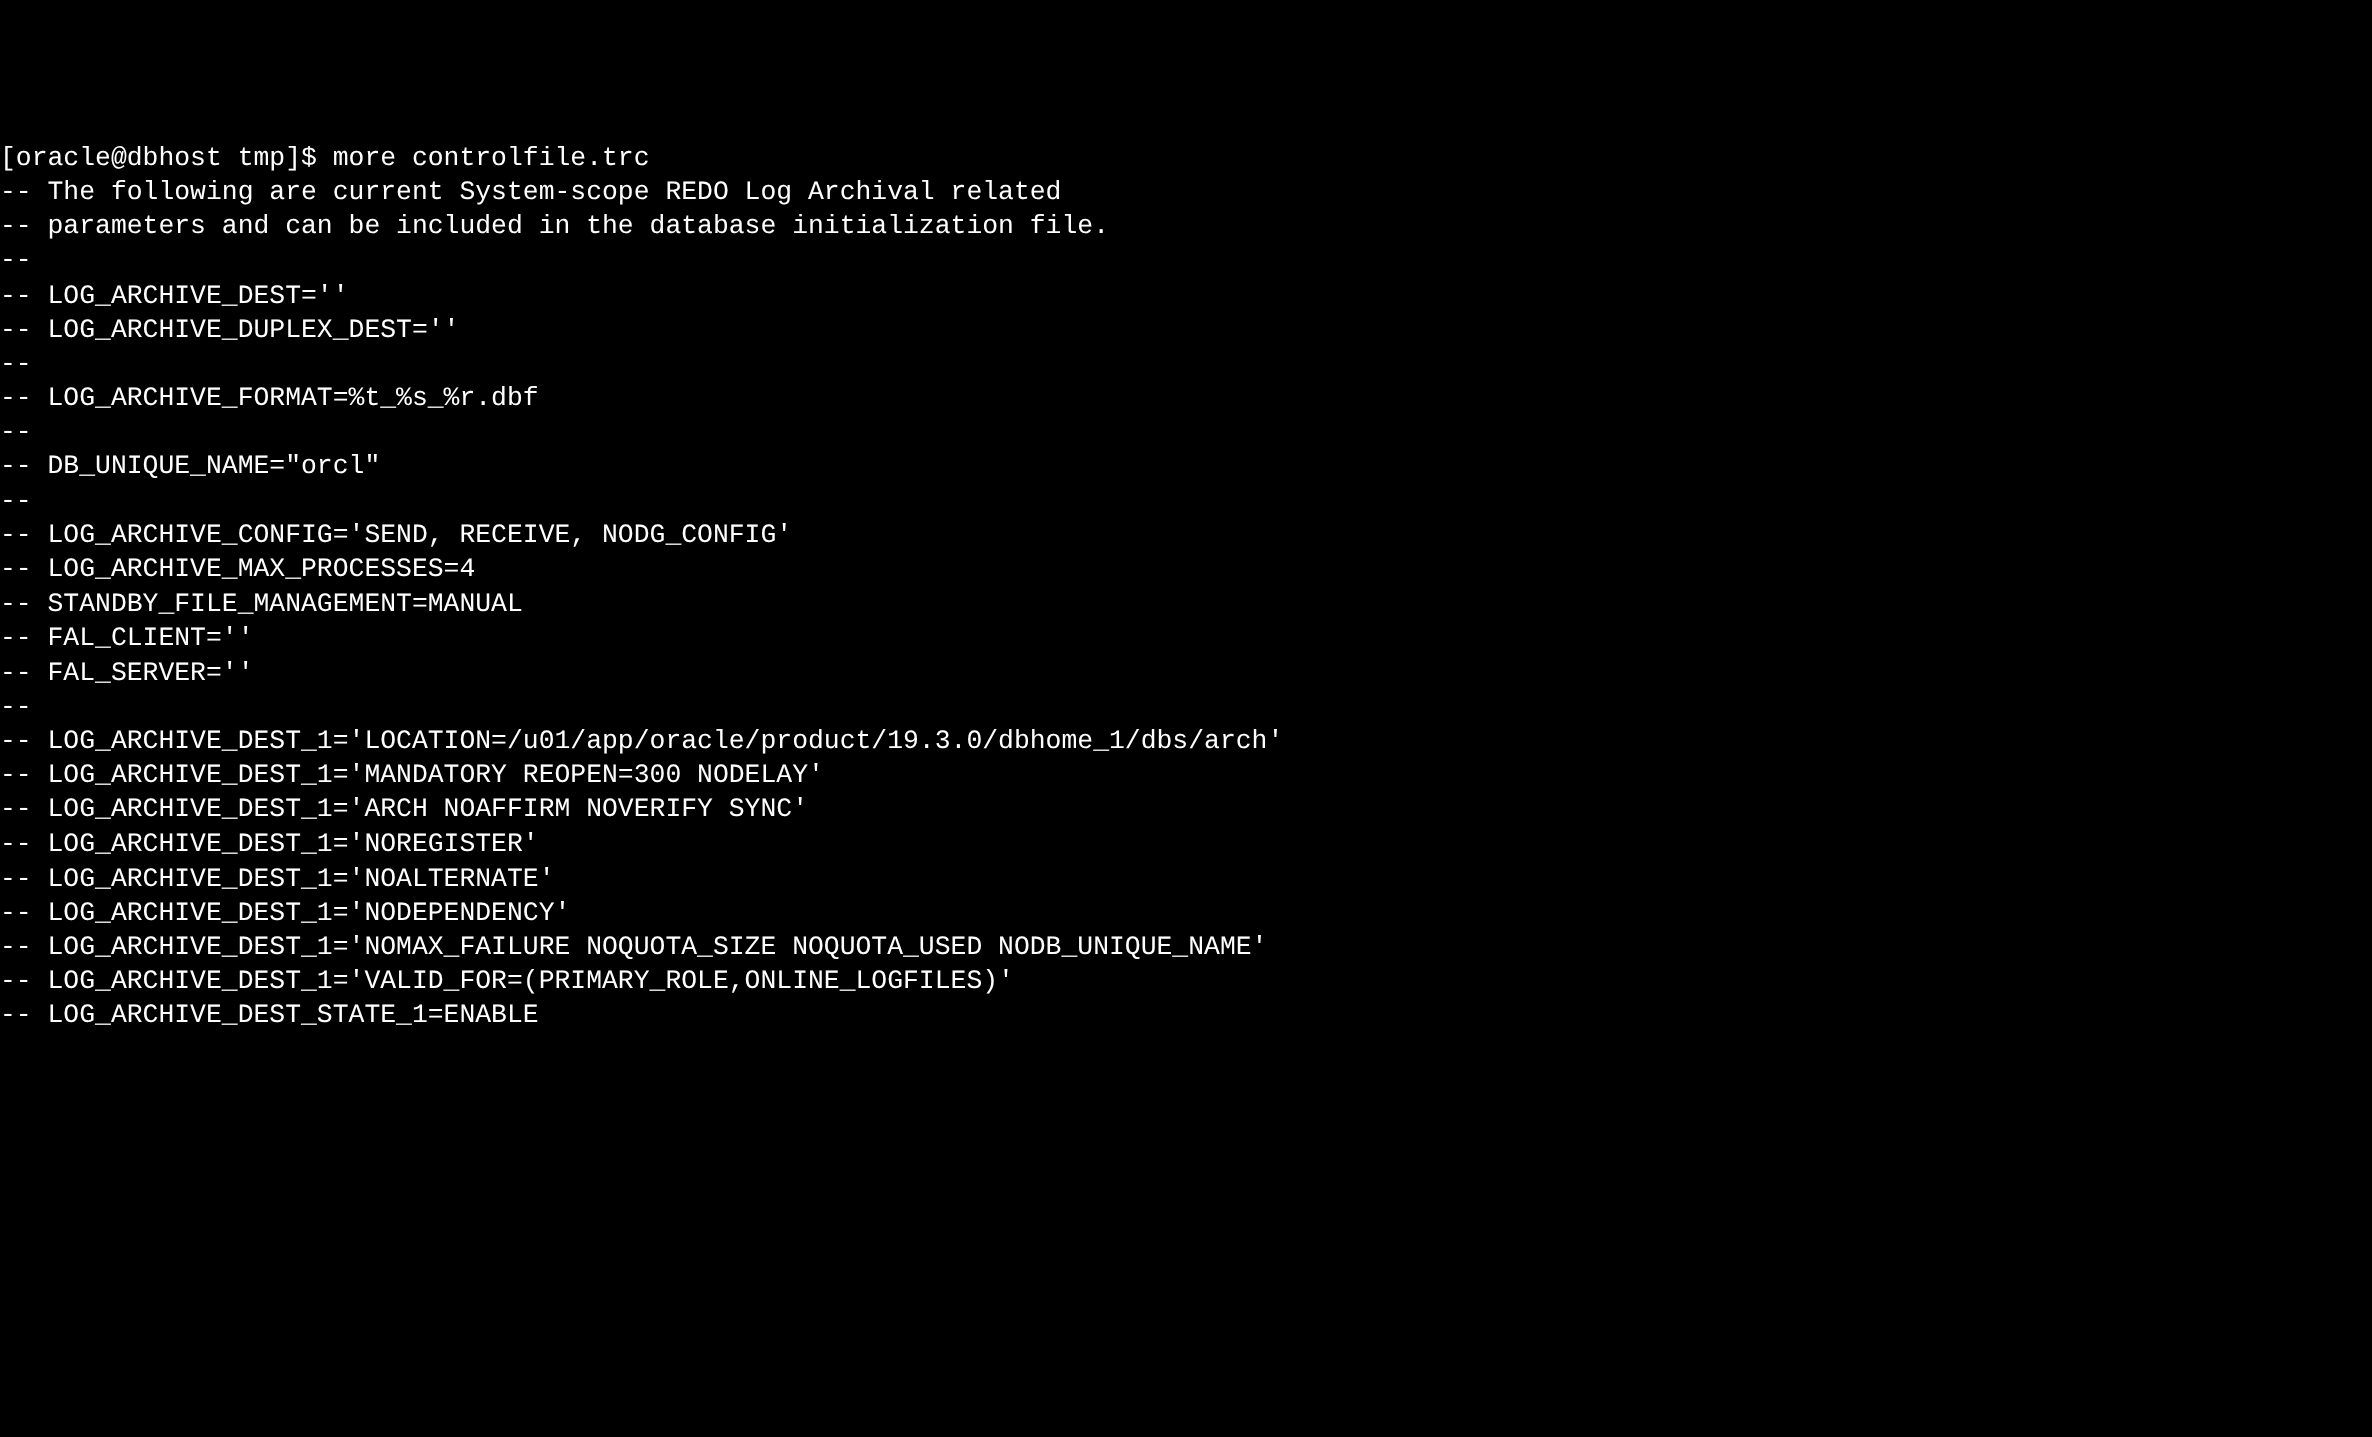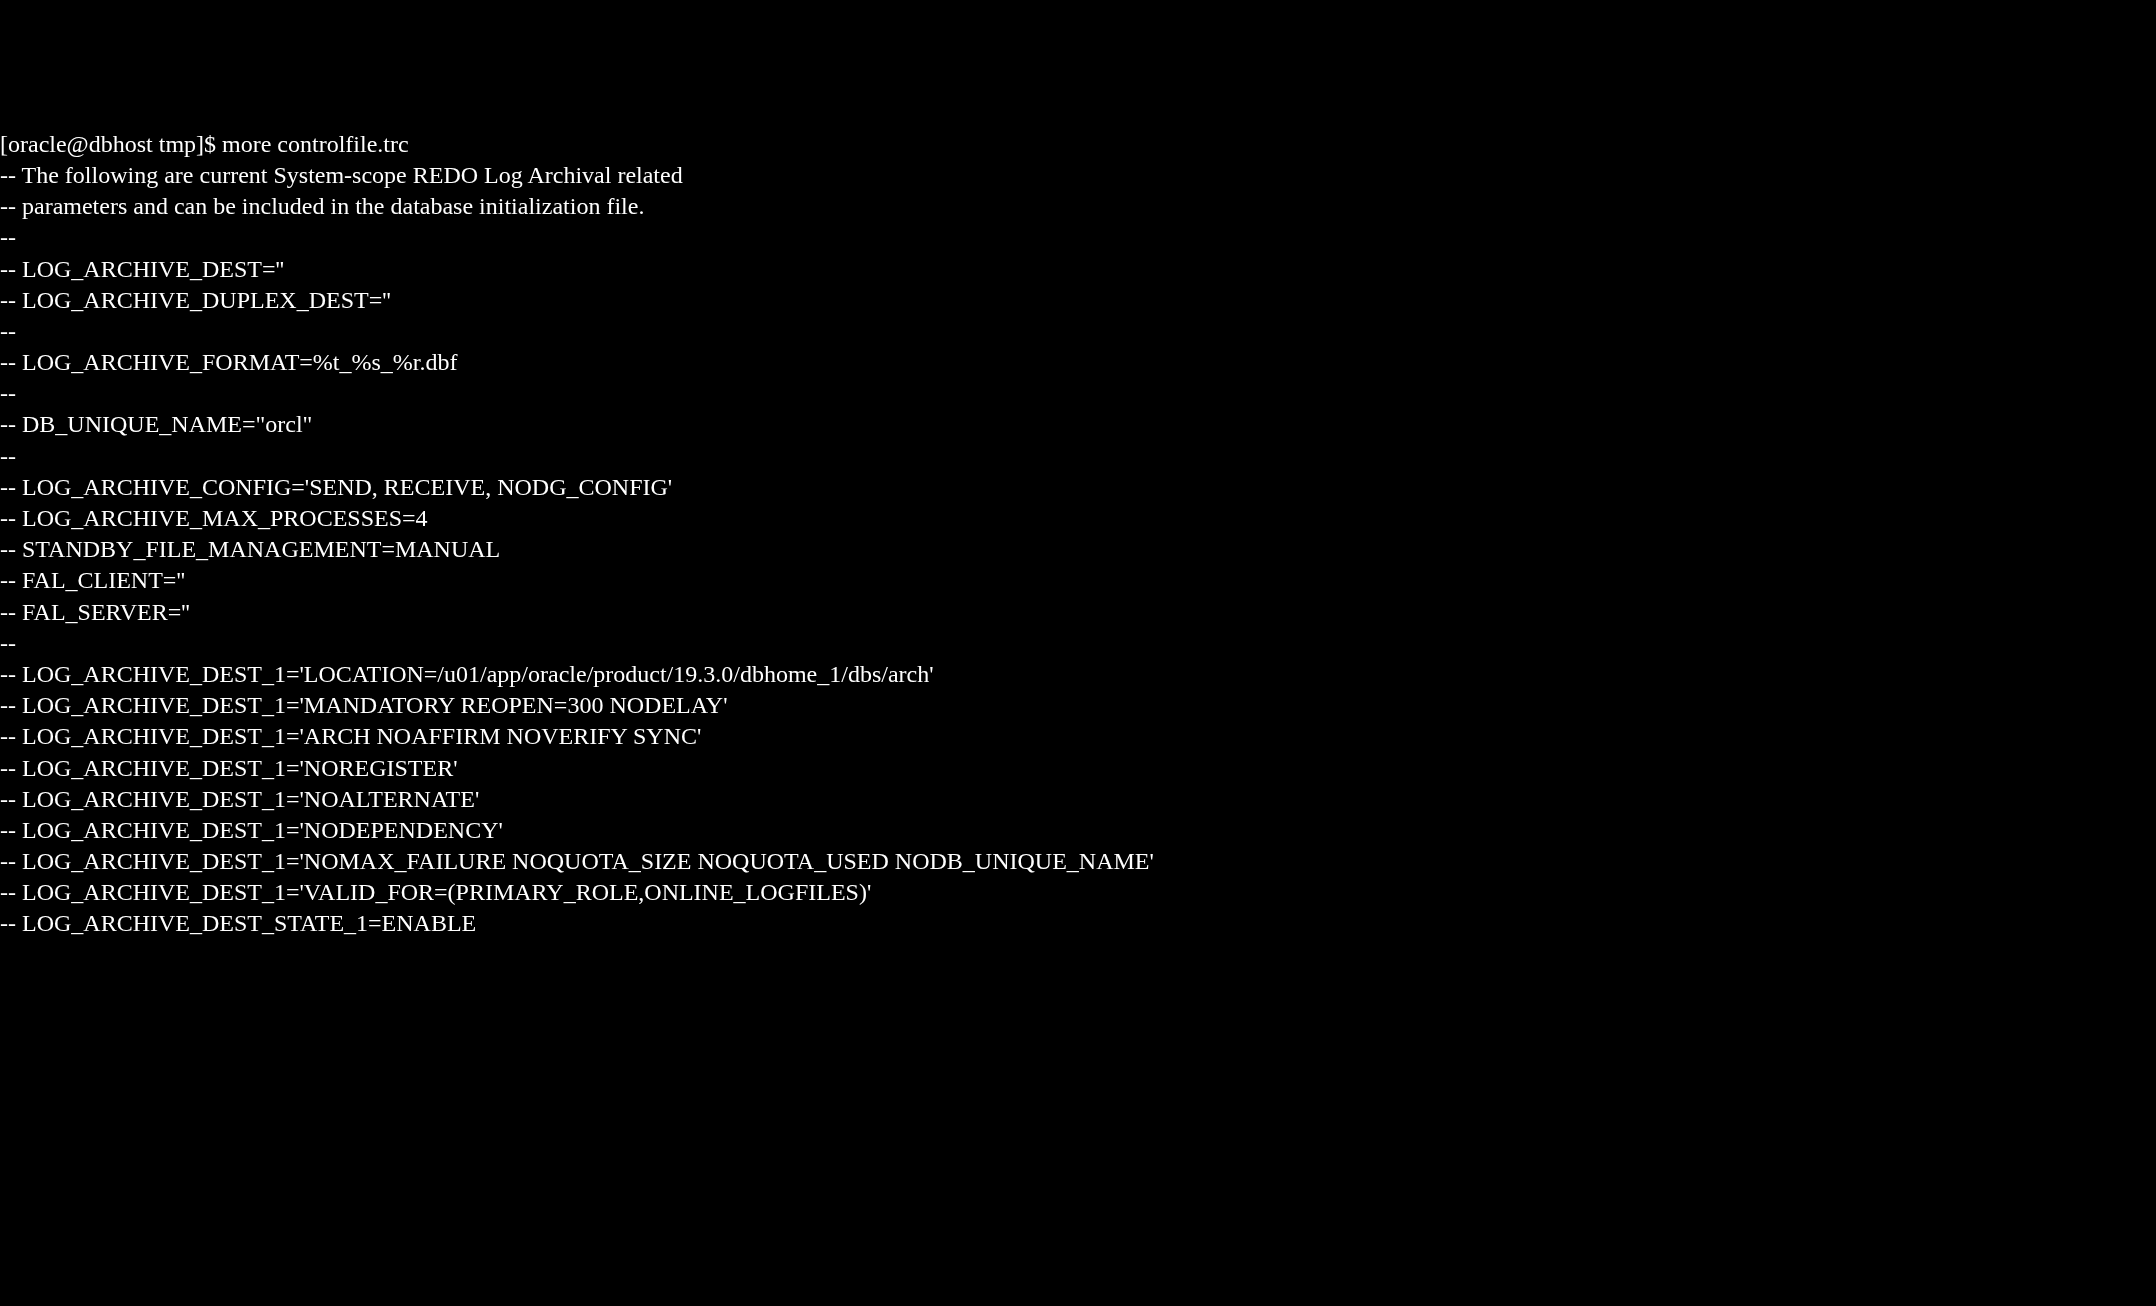--- a/index.html
+++ b/index.html
@@ -1,19 +1,18 @@
 <!DOCTYPE html>
 <html><head>
   <meta charset="utf-8">
   <style>
     * {
       margin: 0;
       padding: 0;
       box-sizing: border-box;
-      font-family: Liberation Serif, serif;
     }
     body {
       background-color: #000000;
       color: #ffffff;
       font-family: 'Courier New', Courier, monospace;
       font-size: 24px;
       line-height: 1.3;
       padding: 4px 0;
       white-space: pre;
       overflow-x: auto;

